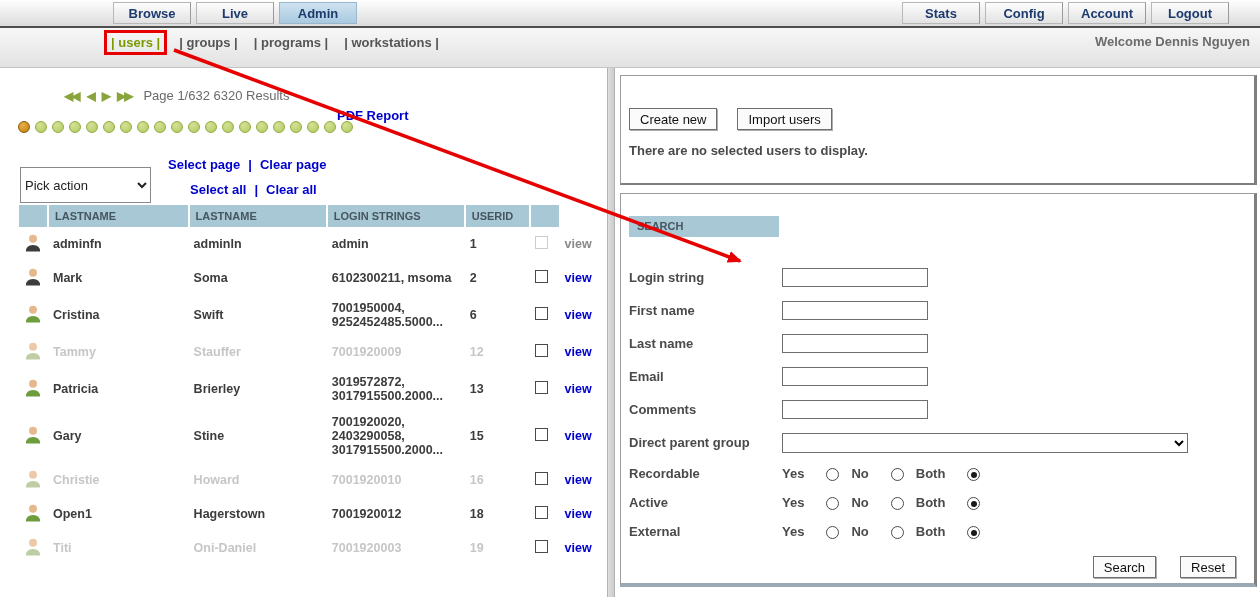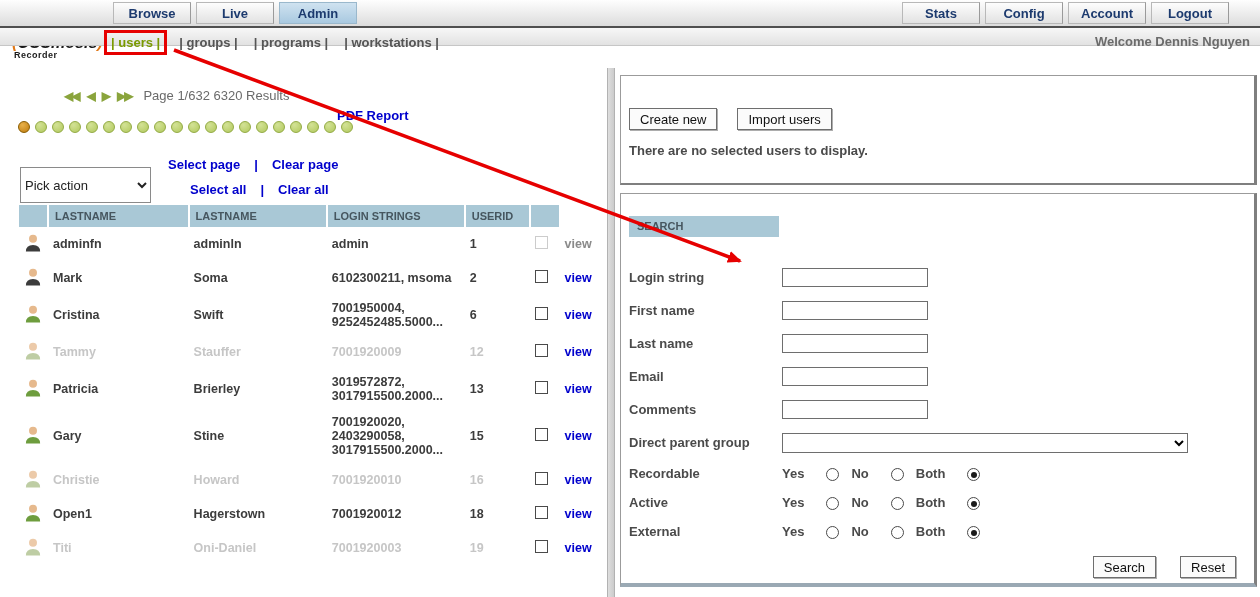--- a/index.html
+++ b/index.html
@@ -13,40 +13,40 @@
   .logo-main .sw { color:#e07818; font-weight:bold; }
   .logo-sub { font-size:9px; font-weight:bold; color:#1a1a1a; margin-left:2px; letter-spacing:.5px; }
   .nav-left { position:absolute; left:113px; top:2px; display:flex; }
   .nav-right { position:absolute; right:26px; top:2px; display:flex; }
   .navbtn { width:78px; height:22px; line-height:21px; text-align:center; font-size:13px; font-weight:bold;
             color:#1c3a6e; background:linear-gradient(#fdfdfd,#e2e2e2); border:1px solid #b8b8b8;
             border-right:1px solid #9a9a9a; margin-right:5px; cursor:pointer; }
   .navbtn.active { background:linear-gradient(#cfe2f0,#a9c9e0); border-color:#9ab8cc; }
 
   
-  .subbar { position:relative; height:18px; background:linear-gradient(#f7f7f7,#e2e2e2); border-bottom:1px solid #c6c6c6; }
+  .subbar { position:relative; height:40px; background:linear-gradient(#f7f7f7,#e2e2e2); border-bottom:1px solid #c6c6c6; }
   .subnav { position:absolute; left:104px; top:0; height:28px; display:flex; align-items:center; gap:8px; }
   .subnav-item { font-size:13px; font-weight:bold; color:#555; cursor:pointer; white-space:nowrap; padding:2px 4px; }
   .subnav-item.active { color:var(--users-green); border:3px solid var(--annot-red); }
   .welcome { position:absolute; right:10px; top:6px; font-size:13px; font-weight:bold; color:#6b6b6b; }
 
   
   .left-panel { position:absolute; left:0; top:68px; width:607px; height:529px; background:#fff; }
   .pager { position:absolute; left:62px; top:20px; display:flex; align-items:center; gap:4px; font-size:13px; color:#6a6a6a; }
   .arr { color:#8aa43c; font-size:12px; font-weight:bold; letter-spacing:-2px; cursor:pointer; padding:0 2px; }
   .page-text { margin-left:6px; white-space:nowrap;text-align:center; }
   .pdf-link { position:absolute; left:337px; top:40px; font-size:13px; font-weight:bold; color:var(--link-blue); cursor:pointer; }
   .dots { position:absolute; left:18px; top:53px; display:flex; gap:5px; }
   .dot { width:12px; height:12px; border-radius:50%; background:radial-gradient(circle at 35% 30%, #d3e296, #b2c95e);
          border:1px solid #93ab44; cursor:pointer; }
   .dot.active { background:radial-gradient(circle at 35% 30%, #e8b04a, #bf7d10); border-color:#8a5c00; }
   .pickaction { position:absolute; left:20px; top:99px; }
   .pickaction select { width:131px; height:36px; font-size:13px; font-family:"Liberation Sans",sans-serif;
                        border:1px solid #8a8a8a; background:#fff; color:#222; }
-  .sel-links { position:absolute; display:flex; gap:14px; font-size:13px; font-weight:bold; color:var(--link-blue); }
+  .sel-links { position:absolute; display:flex; gap:8px; font-size:13px; font-weight:bold; color:var(--link-blue); }
   .sel-links a { color:var(--link-blue); text-decoration:none; cursor:pointer; }
   .links1 { left:168px; top:89px; }
   .links2 { left:190px; top:114px; }
 
   table.users { position:absolute; left:17px; top:137px; border-collapse:separate; border-spacing:2px 0; table-layout:fixed; }
   table.users th { background:var(--hdr-blue); color:#46565f; font-size:11px; font-weight:bold; text-align:left;
                    padding:5px 6px; height:22px; }
   table.users th.noblue { background:transparent; }
   table.users td { padding:6px 4px; font-size:12.5px; font-weight:bold; color:#3c3c3c; line-height:14px; vertical-align:middle; }
   tr.dim td, tr.dim .c-first, tr.dim .c-last, tr.dim .c-logins, tr.dim .c-userid { color:#c6c6c6; }

